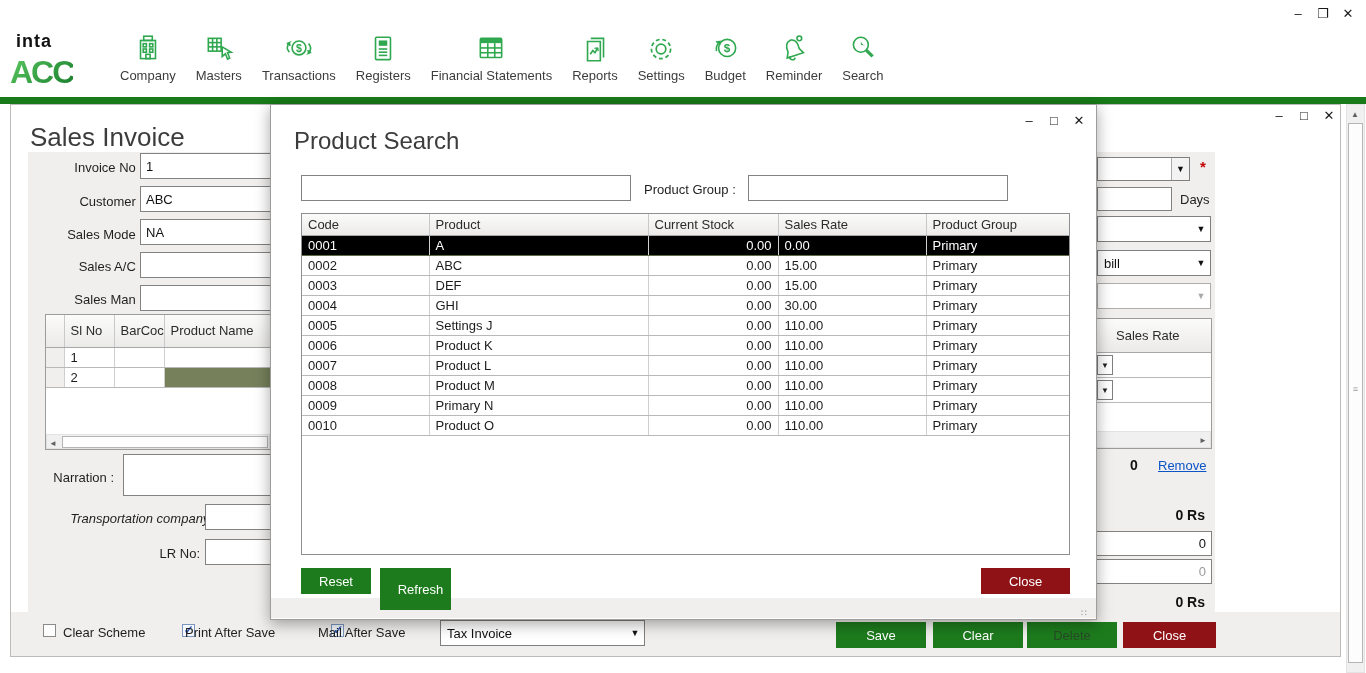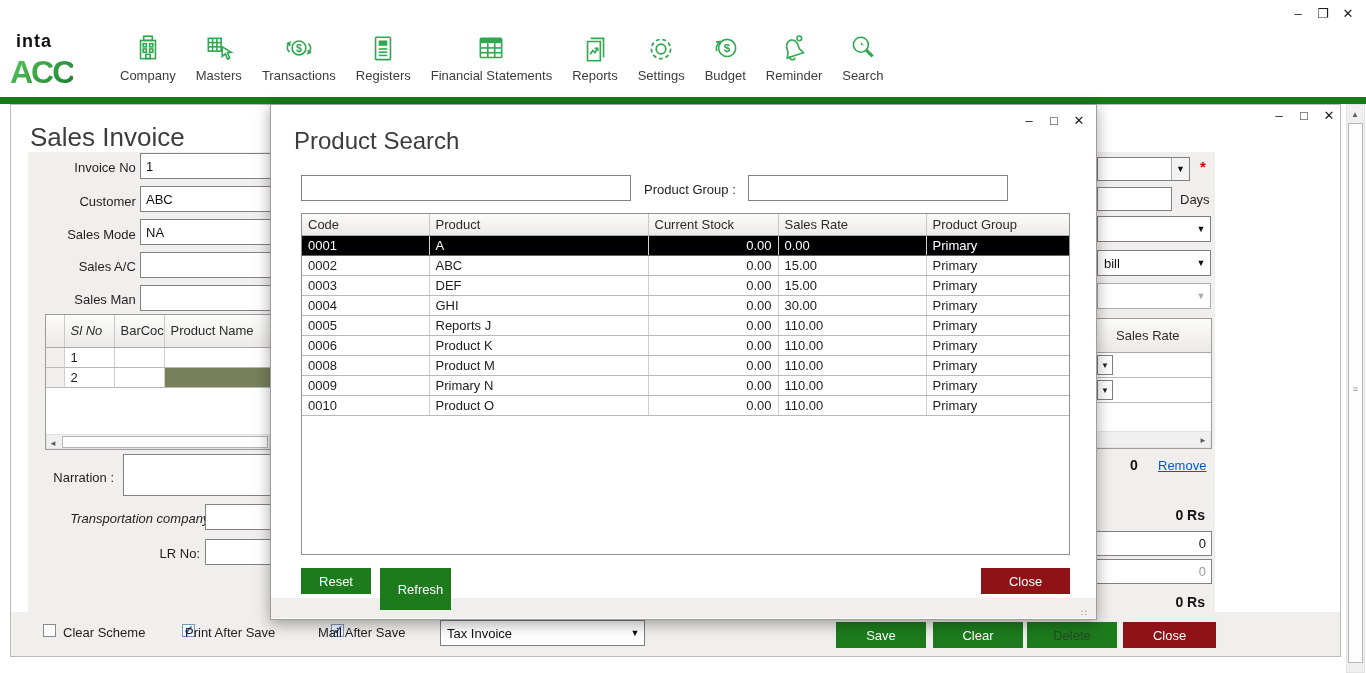--- a/index.html
+++ b/index.html
@@ -227,21 +227,21 @@
     <table style="width:243px;">
       <colgroup>
           <col style="width:18px;">
           <col style="width:50px;">
           <col style="width:50px;">
           <col style="width:125px;">
         </colgroup>
       <tbody>
           <tr class="grid-head">
         <th></th>
-        <th style="height:32px; vertical-align:middle;font-style:italic;">Sl No</th>
+        <th style="height:32px; vertical-align:middle;">Sl No</th>
         <th>BarCoc</th>
         <th>Product Name</th>
       </tr>
       <tr class="grid-body">
         <td style="background:#f1efed;"></td>
         <td style="height:20px;">1</td>
         <td></td>
         <td></td>
       </tr>
       <tr class="grid-body">
@@ -400,28 +400,35 @@
         </tr>
         <tr class="grid-body">
           <td>0004</td>
           <td>GHI</td>
           <td class="num">0.00</td>
           <td>30.00</td>
           <td>Primary</td>
         </tr>
         <tr class="grid-body">
           <td>0005</td>
-          <td>Reports J</td>
+          <td>Settings J</td>
           <td class="num">0.00</td>
           <td>110.00</td>
           <td>Primary</td>
         </tr>
         <tr class="grid-body">
           <td>0006</td>
           <td>Product K</td>
+          <td class="num">0.00</td>
+          <td>110.00</td>
+          <td>Primary</td>
+        </tr>
+        <tr class="grid-body">
+          <td>0007</td>
+          <td>Product L</td>
           <td class="num">0.00</td>
           <td>110.00</td>
           <td>Primary</td>
         </tr>
         <tr class="grid-body">
           <td>0008</td>
           <td>Product M</td>
           <td class="num">0.00</td>
           <td>110.00</td>
           <td>Primary</td>

